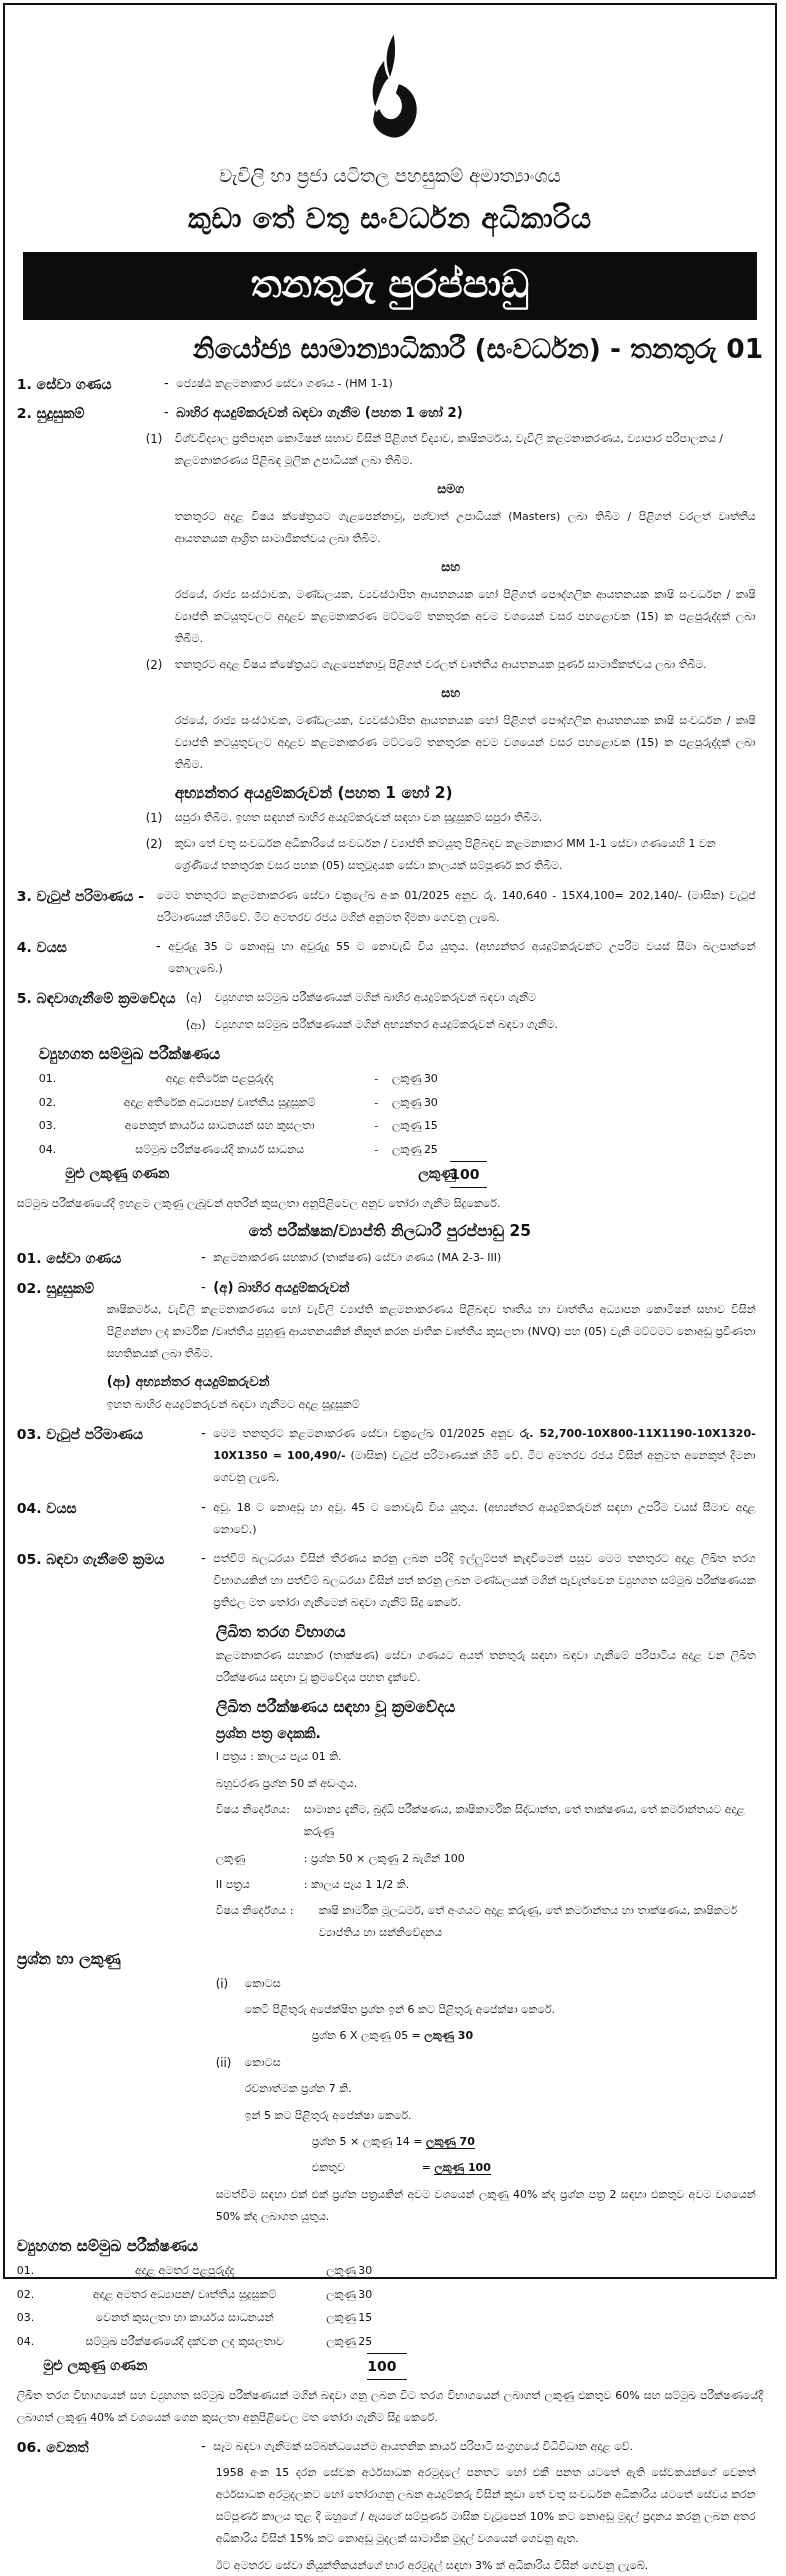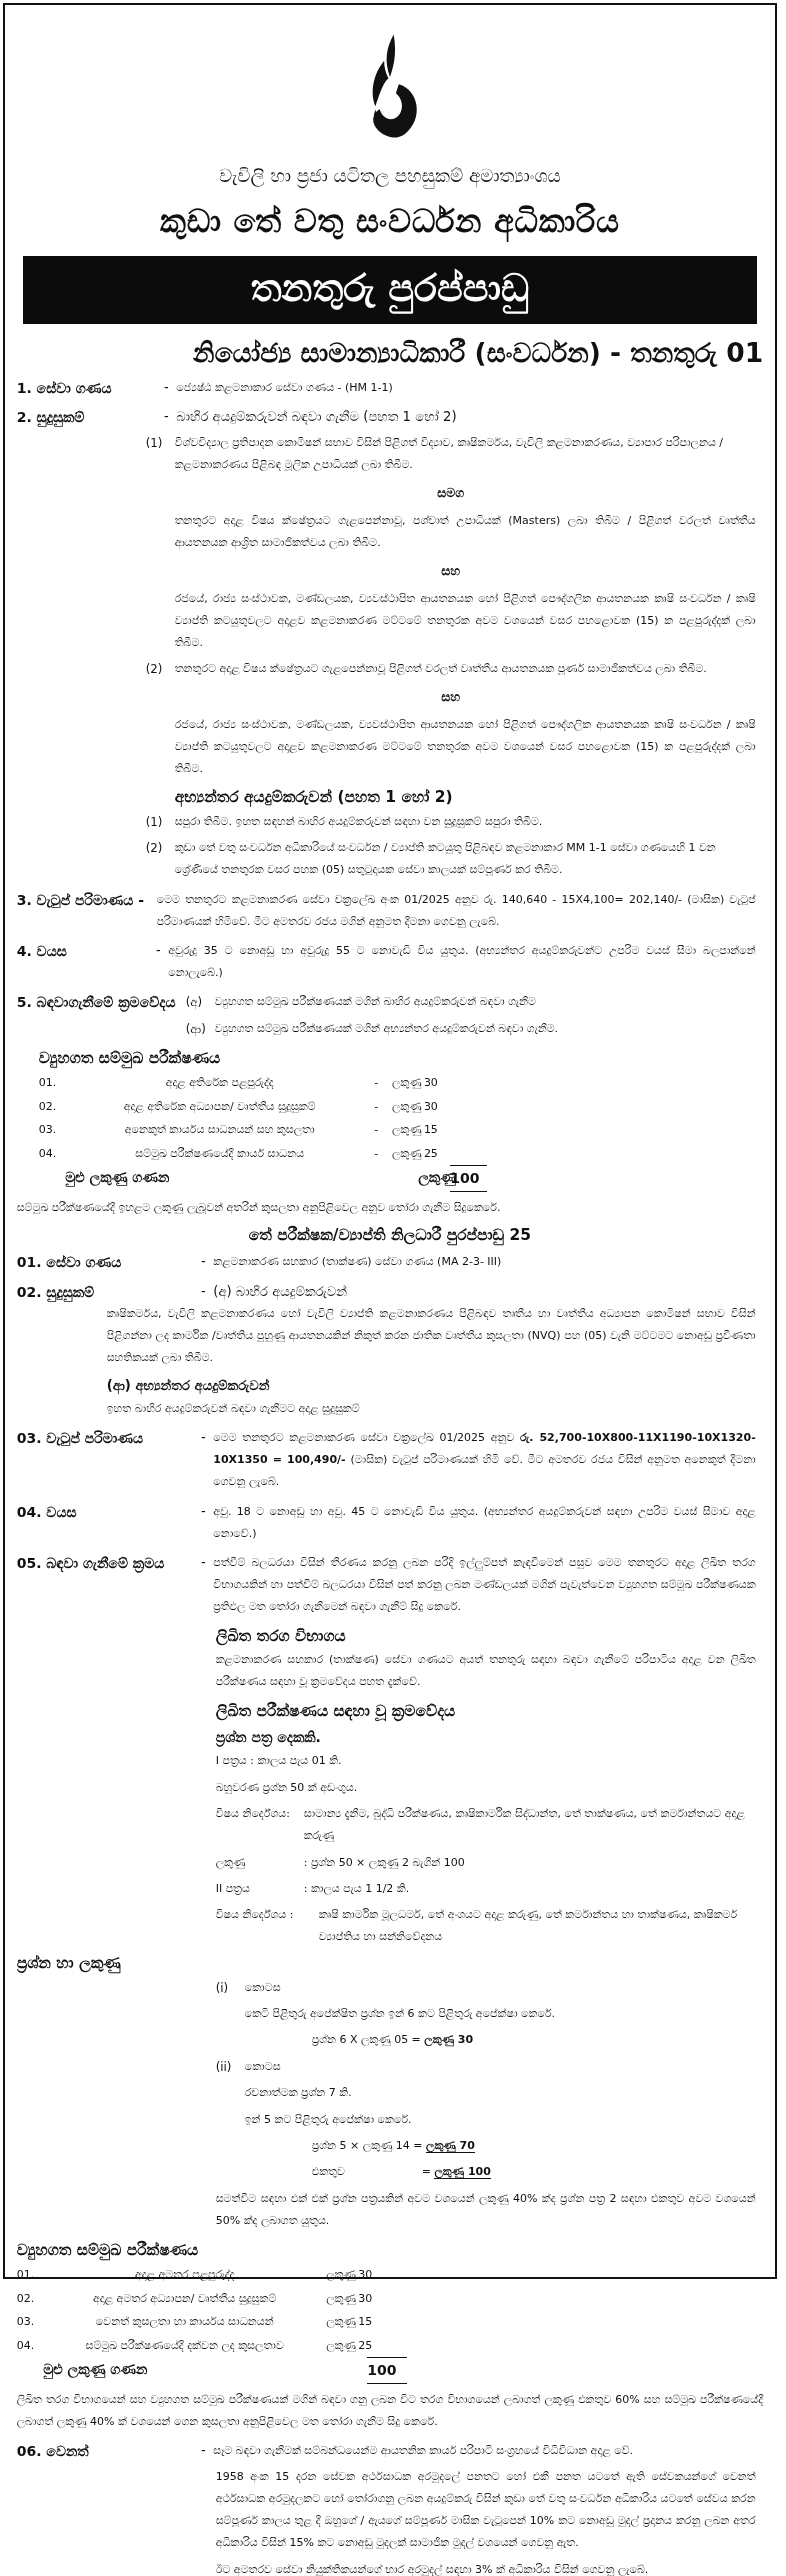--- a/index.html
+++ b/index.html
@@ -1,28 +1,28 @@
 <!DOCTYPE html>
 <html style="font-size:11.8px"><head>
 <meta charset="utf-8">
 <style>
   html,body{margin:0;padding:0;background:#ffffff;}
   body{width:786px;height:2576px;overflow:hidden;font-family:"DejaVu Sans",sans-serif;color:#111;}
   .frame{position:absolute;left:2.9px;top:2.9px;width:774px;height:2276px;border:2.9px solid #111;box-sizing:border-box;background:#fff;}
   .inner{position:relative;padding:0 11.8px;}
   .logo{display:block;margin:28px auto 0;width:74px;height:110px;}
   .ministry{text-align:center;font-size:18.4px;margin-top:22px;font-weight:normal;}
-  .authority{text-align:center;font-size:32px;font-weight:bold;margin-top:14.7px;letter-spacing:0.7px;}
+  .authority{text-align:center;font-size:28px;font-weight:bold;margin-top:14.7px;letter-spacing:0.7px;}
   .banner{background:#0c0c0c;color:#fff;text-align:center;font-size:38px;font-weight:bold;margin:16px 5.9px 0;padding:10.3px 0 13.2px;}
   .post-title{text-align:right;font-size:26.5px;font-weight:bold;margin-top:13.2px;}
   .row{display:flex;align-items:flex-start;margin-top:7.4px;font-size:11px;line-height:22px;}
   .lbl{font-weight:bold;font-size:14px;flex:0 0 auto;}
   .dash{flex:0 0 auto;padding:0 7.4px;font-size:13.2px;}
   .val{flex:1 1 auto;}
-  .b{font-weight:normal;font-size:13.2px;}
+  .b{font-weight:bold;font-size:13.2px;}
   .sub{display:flex;font-size:11px;line-height:22px;margin-top:4.4px;}
   .sub .n{flex:0 0 29px;font-size:11.8px;}
   .sub .t{flex:1;}
   .center-b{text-align:center;font-weight:bold;font-size:12.5px;margin:8.8px 0;}
   .para{font-size:11px;line-height:22px;text-align:justify;}
   .h-bold{font-weight:bold;font-size:15.5px;margin:8.8px 0 4.4px;}
   .score-row{display:flex;font-size:11px;line-height:23.6px;}
   .score-row .sn{width:26.5px;}
   .score-row .st{width:309px;text-align:center;}
   .score-row .sd{width:17.7px;}

